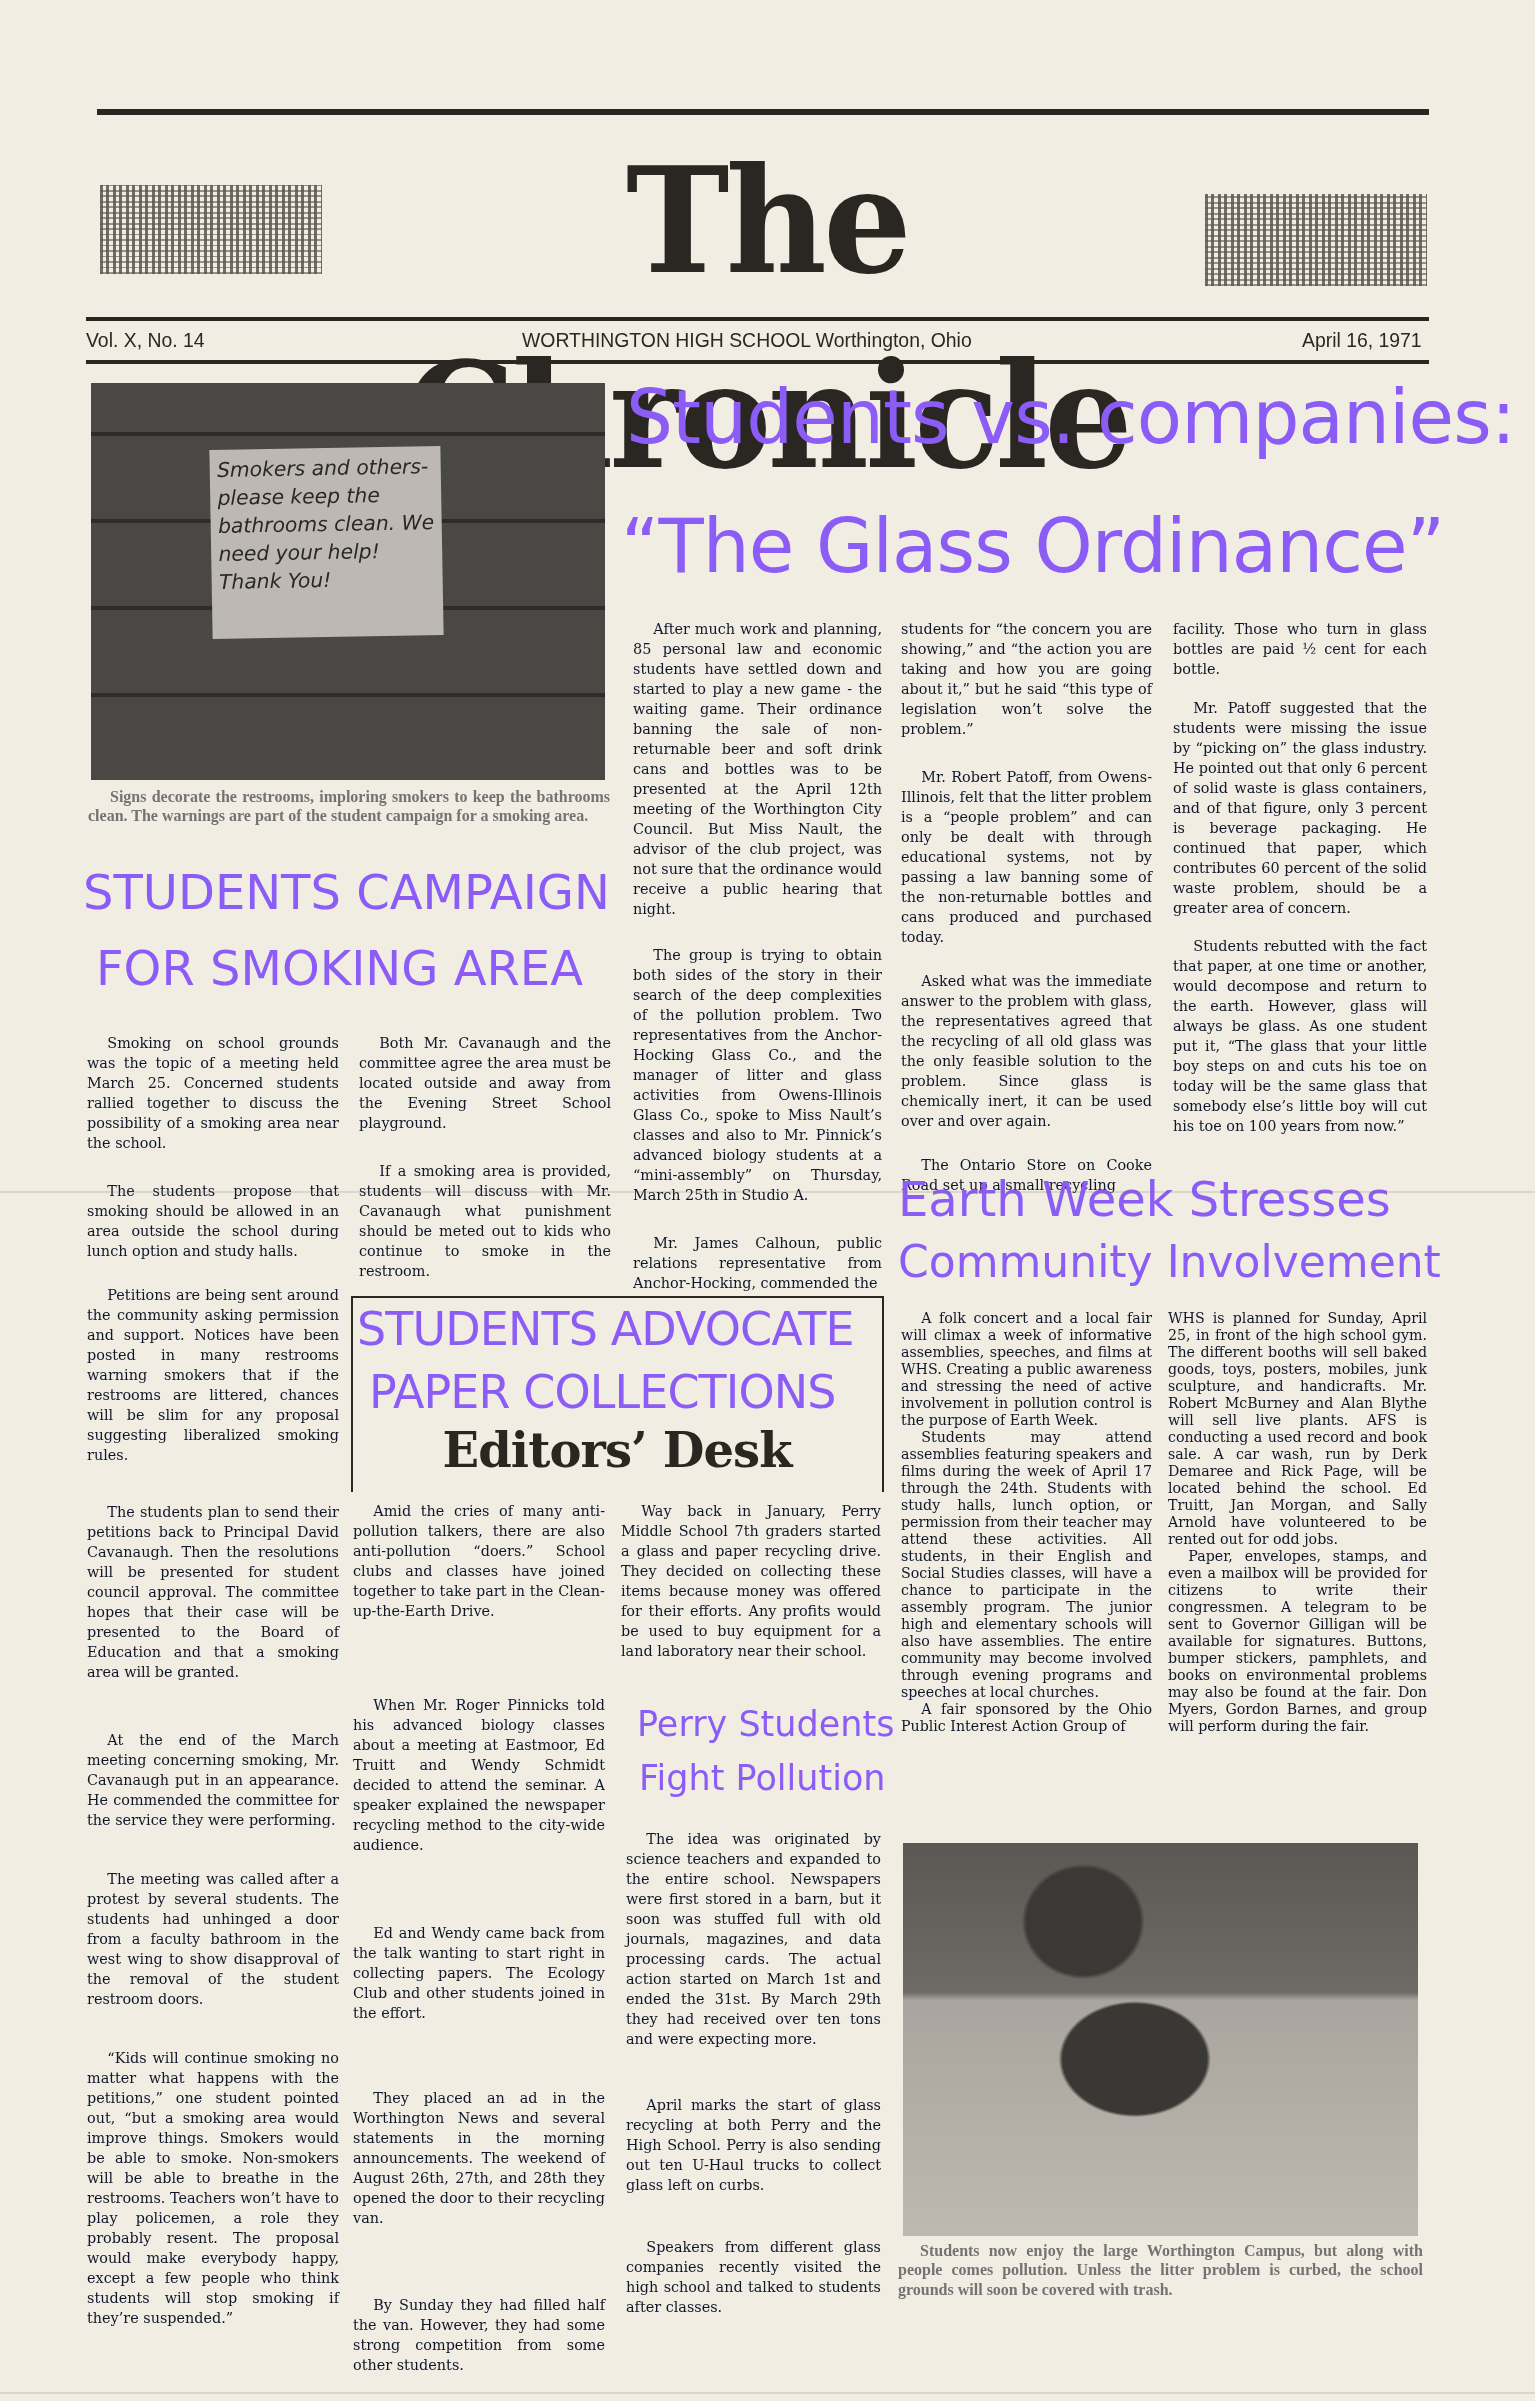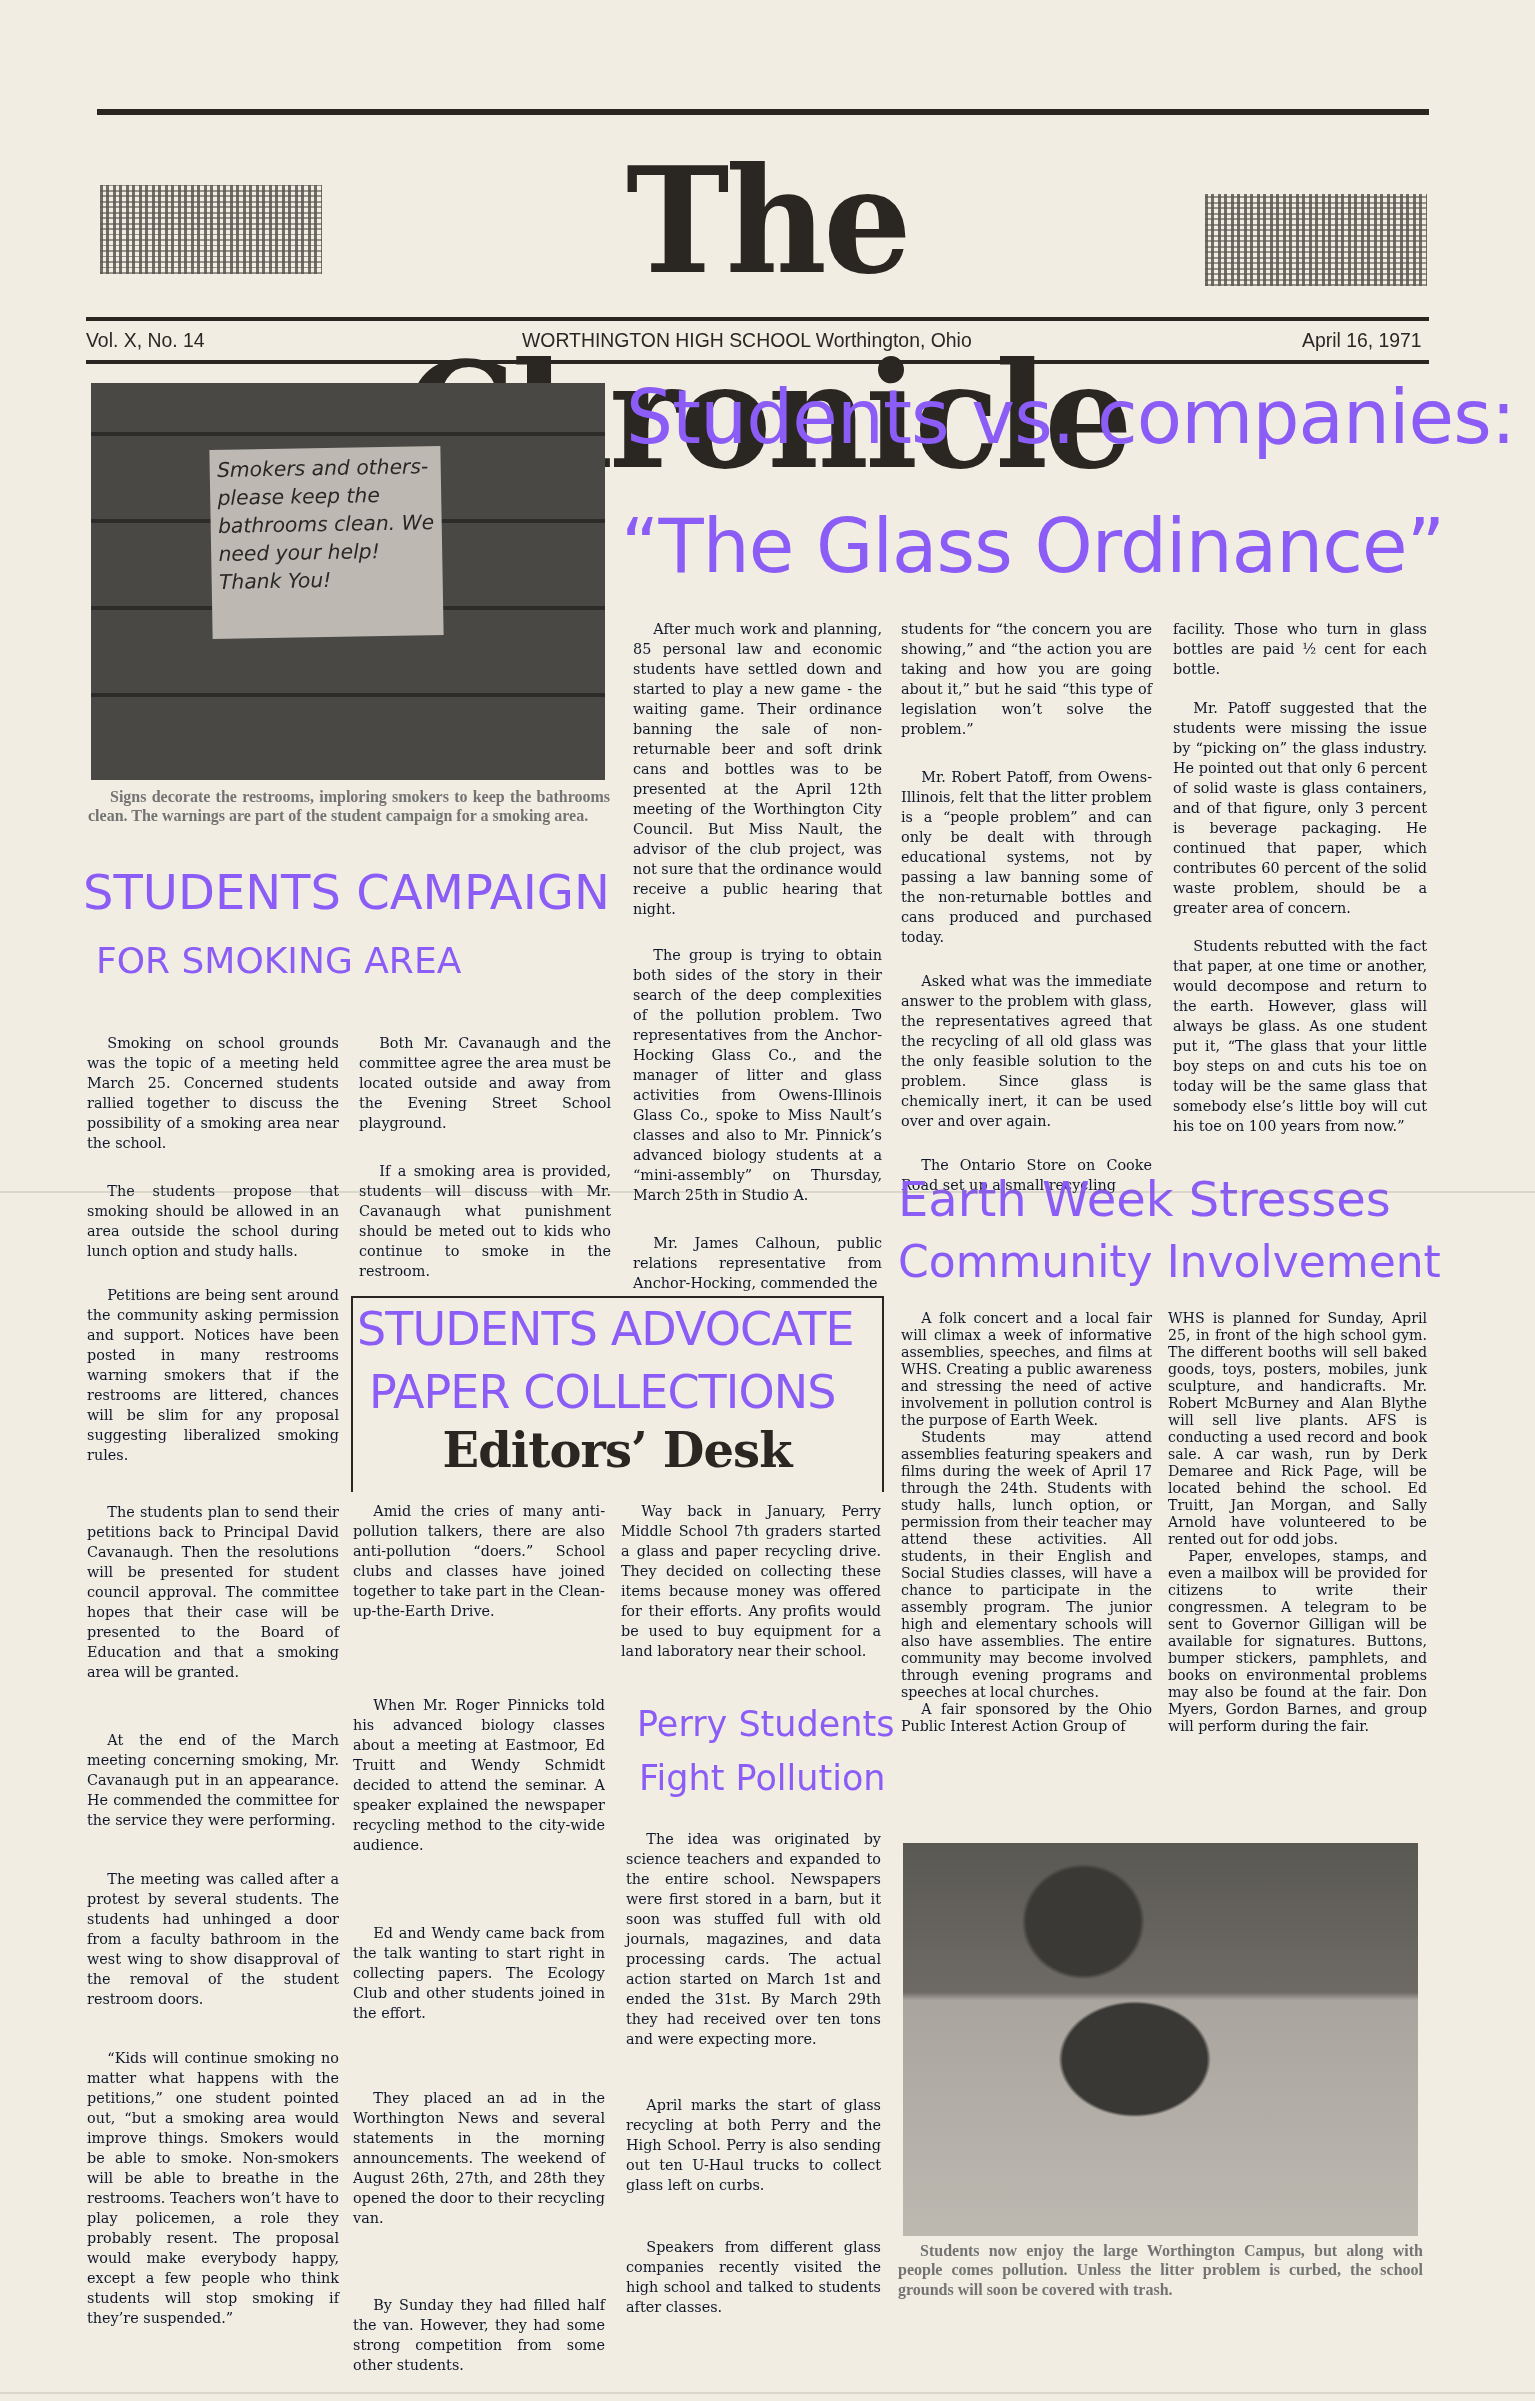--- a/index.html
+++ b/index.html
@@ -56,21 +56,21 @@
 <div class="infoline" style="left:522px;">WORTHINGTON HIGH SCHOOL Worthington, Ohio</div>
 <div class="infoline" style="left:1302px;">April 16, 1971</div>
 <div class="rule" style="left:86px; top:360px; width:1343px; height:3.7px;"></div>
 
 <div class="photo photo-sign" style="left:91px; top:383px; width:514px; height:397px;">
   <div class="sign-card">Smokers and others- please keep the bathrooms clean. We need your help! Thank You!</div>
 </div>
 <div class="caption" style="left:88px; top:787px; width:522px;">Signs decorate the restrooms, imploring smokers to keep the bathrooms clean. The warnings are part of the student campaign for a smoking area.</div>
 
 <div class="sans-head" style="left:83px; top:864px; font-size:48px;">STUDENTS CAMPAIGN</div>
-<div class="sans-head" style="left:96px; top:940px; font-size:36px;">FOR SMOKING AREA</div>
+<div class="sans-head" style="left:96px; top:940px; font-size:48px;">FOR SMOKING AREA</div>
 
 <div class="col" style="left:87px; top:1033px; width:252px;">
   <p>Smoking on school grounds was the topic of a meeting held March 25. Concerned students rallied together to discuss the possibility of a smoking area near the school.</p>
   <p style="margin-bottom:24px;">The students propose that smoking should be allowed in an area outside the school during lunch option and study halls.</p>
   <p style="margin-bottom:37px;">Petitions are being sent around the community asking permission and support. Notices have been posted in many restrooms warning smokers that if the restrooms are littered, chances will be slim for any proposal suggesting liberalized smoking rules.</p>
   <p style="margin-bottom:48px;">The students plan to send their petitions back to Principal David Cavanaugh. Then the resolutions will be presented for student council approval. The committee hopes that their case will be presented to the Board of Education and that a smoking area will be granted.</p>
   <p style="margin-bottom:39px;">At the end of the March meeting concerning smoking, Mr. Cavanaugh put in an appearance. He commended the committee for the service they were performing.</p>
   <p style="margin-bottom:39px;">The meeting was called after a protest by several students. The students had unhinged a door from a faculty bathroom in the west wing to show disapproval of the removal of the student restroom doors.</p>
   <p class="tight">“Kids will continue smoking no matter what happens with the petitions,” one student pointed out, “but a smoking area would improve things. Smokers would be able to smoke. Non-smokers will be able to breathe in the restrooms. Teachers won’t have to play policemen, a role they probably resent. The proposal would make everybody happy, except a few people who think students will stop smoking if they’re suspended.”</p>
 </div>

